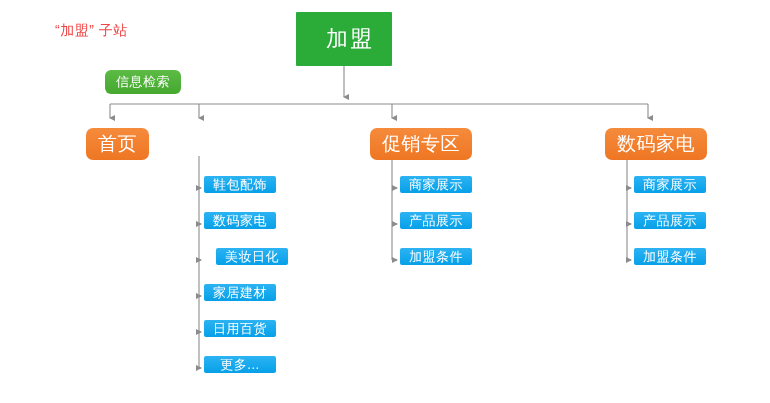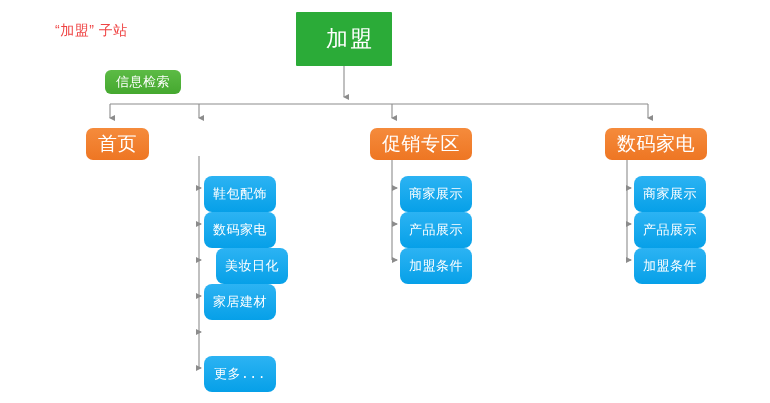--- a/index.html
+++ b/index.html
@@ -64,25 +64,24 @@
     background-color: #f07c28;
     border-radius: 7px;
     font-size: 19px;
     height: 20px;
     padding: 16px 12px;
   }
   
   .node-blue {
     background: linear-gradient(#2cb3f3, #06a0e8);
     background-color: #14a6ed;
-    border-radius: 8px;
+    border-radius: 2px;
     font-size: 13px;
-    height: 36px;
+    height: 17px;
     width: 72px;
-    font-family: Liberation Mono, monospace;
   }
   .title {
     position: absolute;
     left: 55px;
     top: 22px;
     font-size: 14px;
     color: #ef4444;
     letter-spacing: 0.5px;
     white-space: nowrap;
     z-index: 3;
@@ -145,20 +144,21 @@
   <div class="node node-green" style="left:105px; top:70px;">信息检索</div>
 
   <div class="node node-orange" style="left:86px; top:128px;">首页</div>
   <div class="node node-orange" style="left:370px; top:128px;">促销专区</div>
   <div class="node node-orange" style="left:605px; top:128px;">数码家电</div>
 
   <div class="node node-blue" style="left:204px; top:176px;">鞋包配饰</div>
   <div class="node node-blue" style="left:204px; top:212px;">数码家电</div>
   <div class="node node-blue" style="left:216px; top:248px;">美妆日化</div>
   <div class="node node-blue" style="left:204px; top:284px;">家居建材</div>
+  <div class="node node-blue" style="left:204px; top:320px;">日用百货</div>
   <div class="node node-blue" style="left:204px; top:356px;">更多...</div>
 
   <div class="node node-blue" style="left:400px; top:176px;">商家展示</div>
   <div class="node node-blue" style="left:400px; top:212px;">产品展示</div>
   <div class="node node-blue" style="left:400px; top:248px;">加盟条件</div>
 
   <div class="node node-blue" style="left:634px; top:176px;">商家展示</div>
   <div class="node node-blue" style="left:634px; top:212px;">产品展示</div>
   <div class="node node-blue" style="left:634px; top:248px;">加盟条件</div>
 

